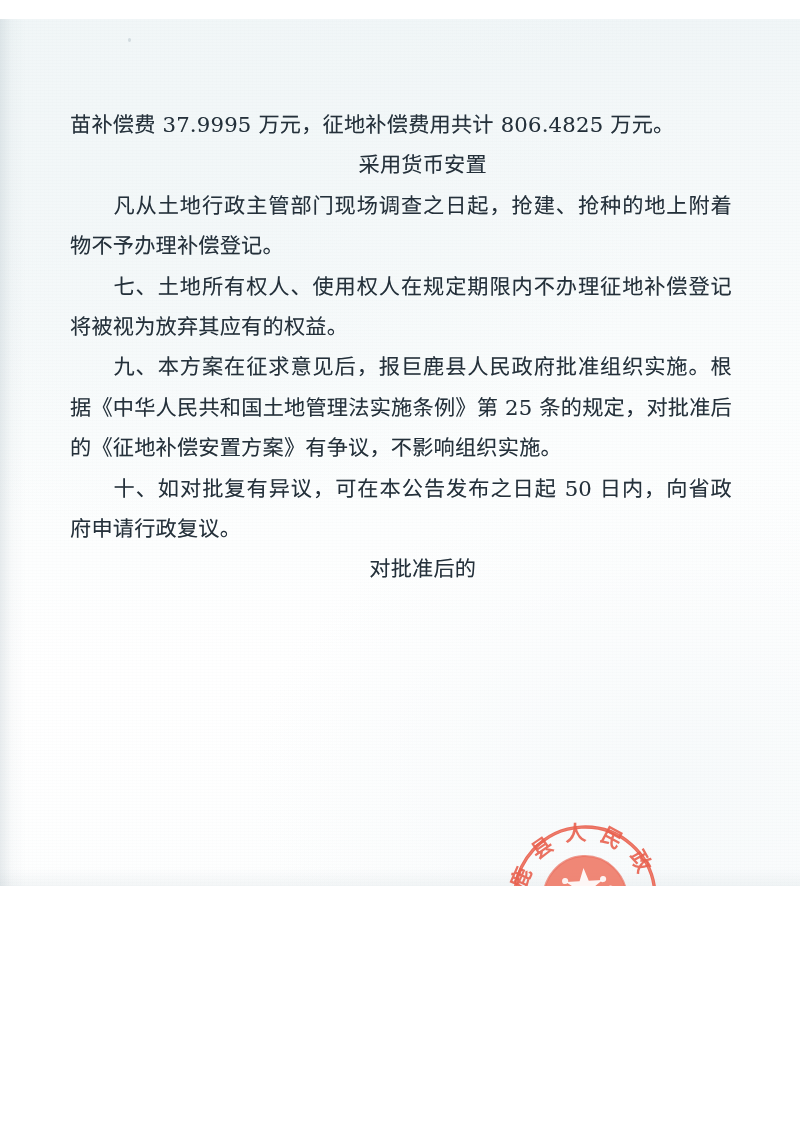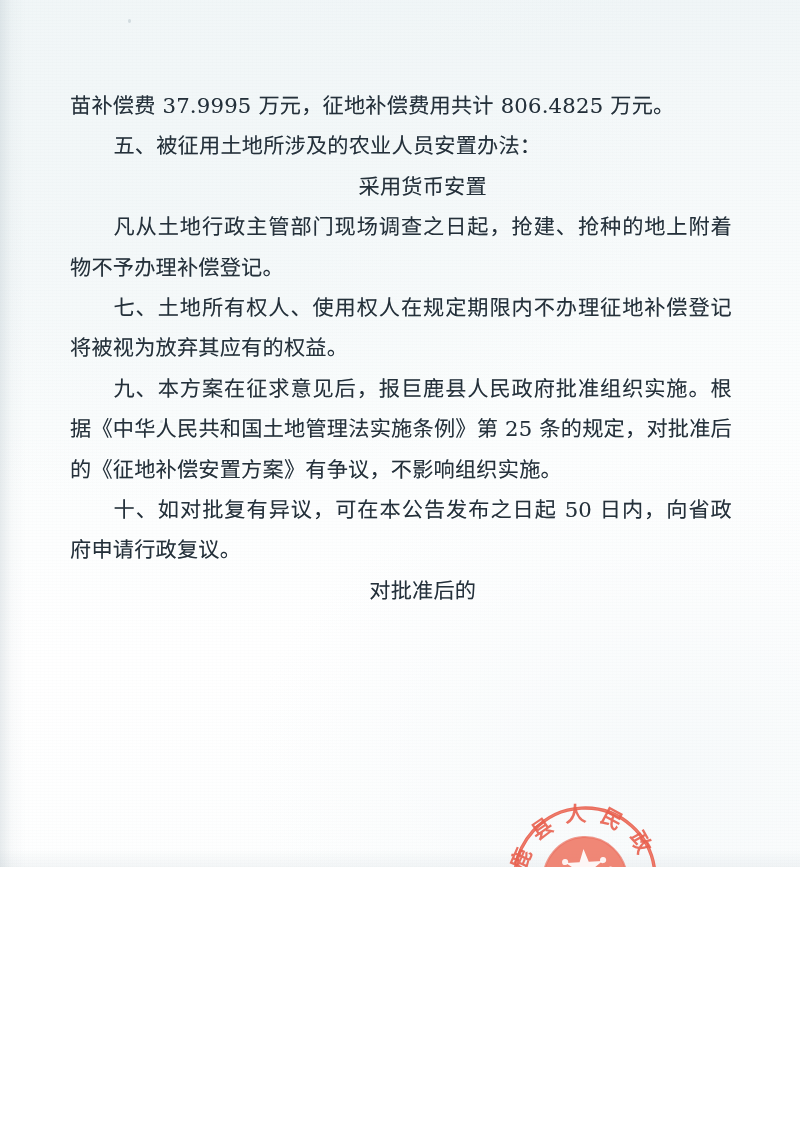--- a/index.html
+++ b/index.html
@@ -18,20 +18,21 @@
   
   .page {
     position: relative;
     width: 800px;
     height: 867px;
     background:
       radial-gradient(ellipse 120% 80% at 18% 12%, #f2f7f8 0%, rgba(242,247,248,0) 58%),
       radial-gradient(ellipse 90% 60% at 85% 88%, #f7fafb 0%, rgba(247,250,251,0) 60%),
       linear-gradient(176deg, #eef4f6 0%, #f4f8f9 16%, #fbfdfd 46%, #ffffff 72%, #fdfefe 100%);
     overflow: hidden;
+    margin-top: 19px;
   }
   
   .grain {
     position: absolute;
     inset: 0;
     pointer-events: none;
     opacity: .5;
     background-image:
       repeating-linear-gradient(0deg, rgba(120,140,150,.030) 0px, rgba(120,140,150,.030) 1px, rgba(255,255,255,0) 1px, rgba(255,255,255,0) 3px),
       repeating-linear-gradient(90deg, rgba(120,140,150,.020) 0px, rgba(120,140,150,.020) 1px, rgba(255,255,255,0) 1px, rgba(255,255,255,0) 4px);
@@ -131,21 +132,20 @@
   <div class="edge-shadow-bottom"></div>
 
   <div class="speck" style="left:128px; top:19px; width:3px; height:4px;"></div>
   <div class="speck" style="left:160px; top:420px; width:3px; height:3px;"></div>
   <div class="speck" style="left:627px; top:1036px; width:3px; height:3px;"></div>
 
   <div class="doc-body">
 
     <p class="para no-indent">苗补偿费 37.9995 万元，征地补偿费用共计 806.4825 万元。</p>
 
-    <p class="para indent">五、被征用土地所涉及的农业人员安置办法：</p>
 
     <p class="para indent tight">采用货币安置</p>
 
 
     <p class="para indent">凡从土地行政主管部门现场调查之日起，抢建、抢种的地上附着物不予办理补偿登记。</p>
 
     <p class="para indent">七、土地所有权人、使用权人在规定期限内不办理征地补偿登记将被视为放弃其应有的权益。</p>
 
 
     <p class="para indent">九、本方案在征求意见后，报巨鹿县人民政府批准组织实施。根据《中华人民共和国土地管理法实施条例》第 25 条的规定，对批准后的《征地补偿安置方案》有争议，不影响组织实施。</p>

